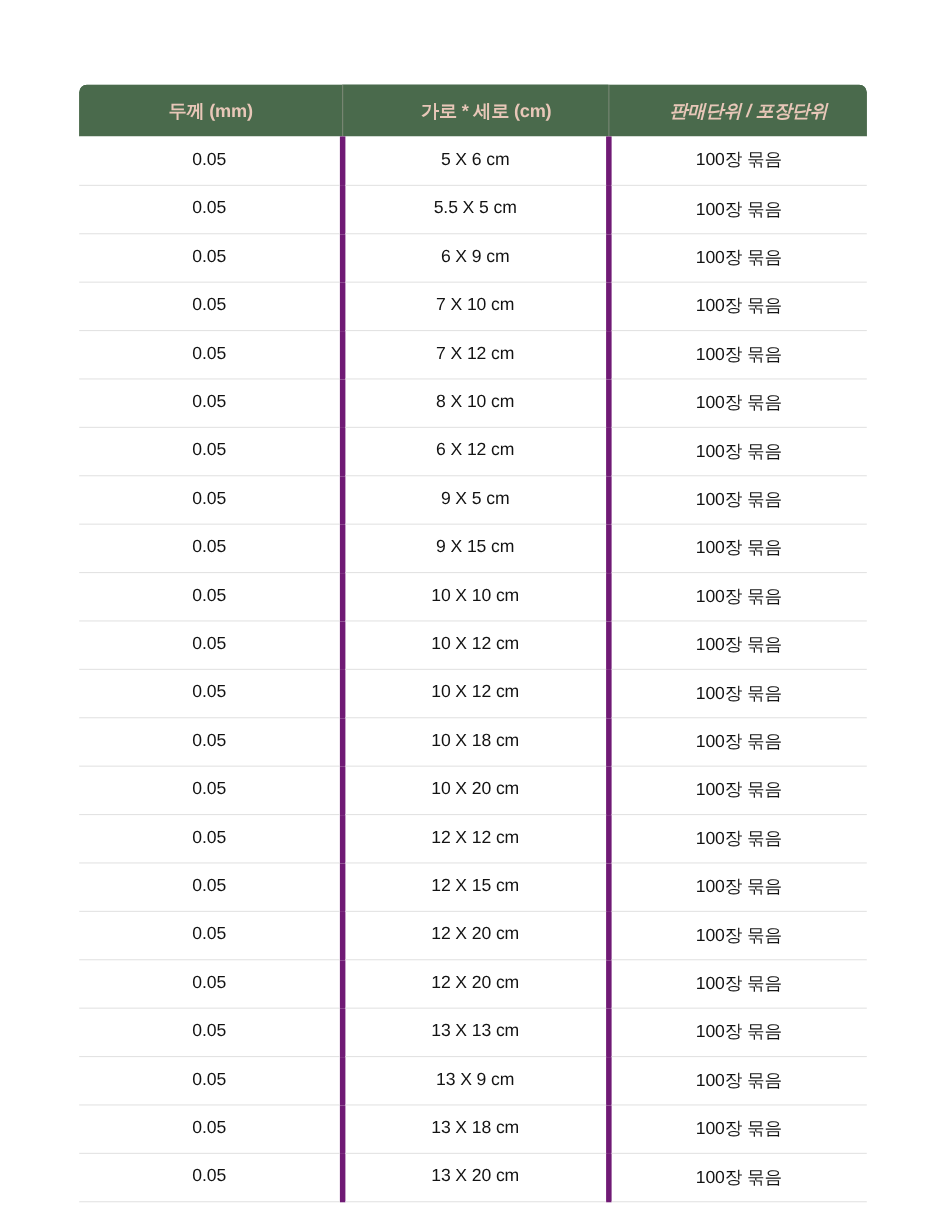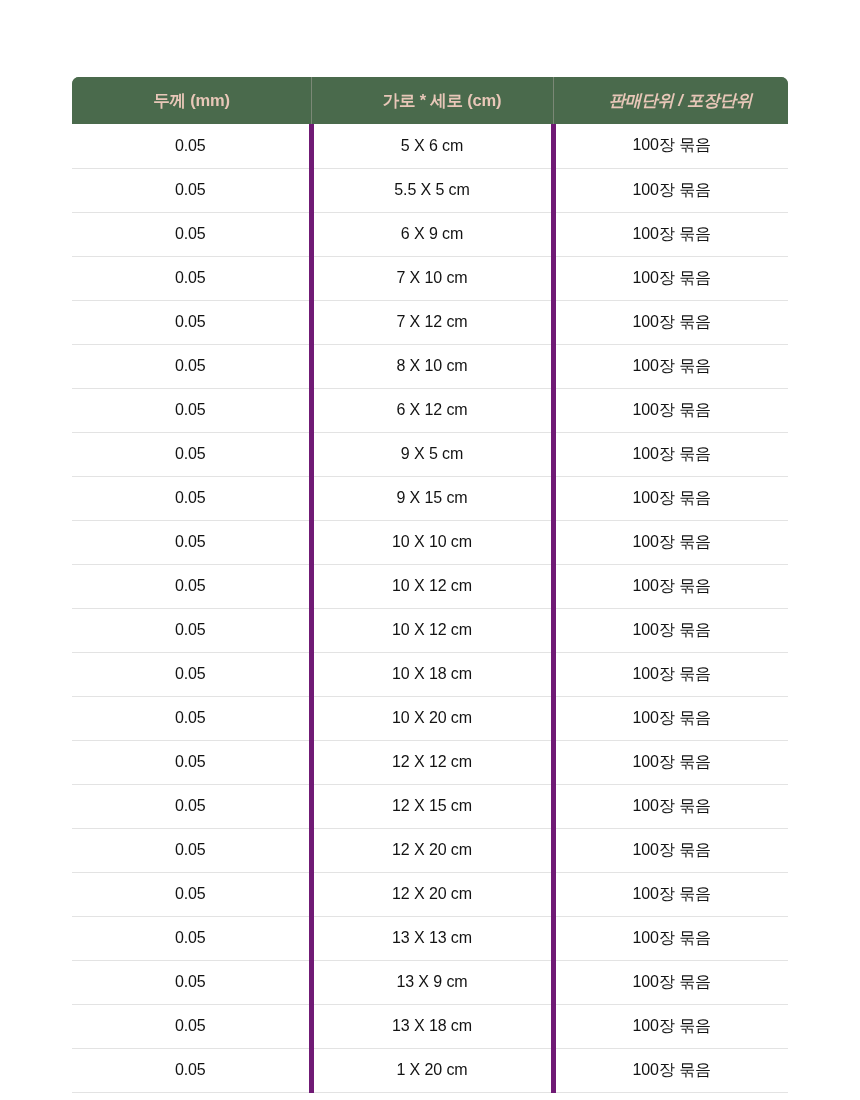--- a/index.html
+++ b/index.html
@@ -213,20 +213,20 @@
             <td class="div-left">13 X 9 cm</td>
             <td class="div-left">100장 묶음</td>
           </tr>
           <tr>
             <td>0.05</td>
             <td class="div-left">13 X 18 cm</td>
             <td class="div-left">100장 묶음</td>
           </tr>
           <tr>
             <td>0.05</td>
-            <td class="div-left">1 X 20 cm</td>
+            <td class="div-left">13 X 20 cm</td>
             <td class="div-left">100장 묶음</td>
           </tr>
         </tbody>
     </table>
   </div>
 
 </div>
 
 </body></html>

